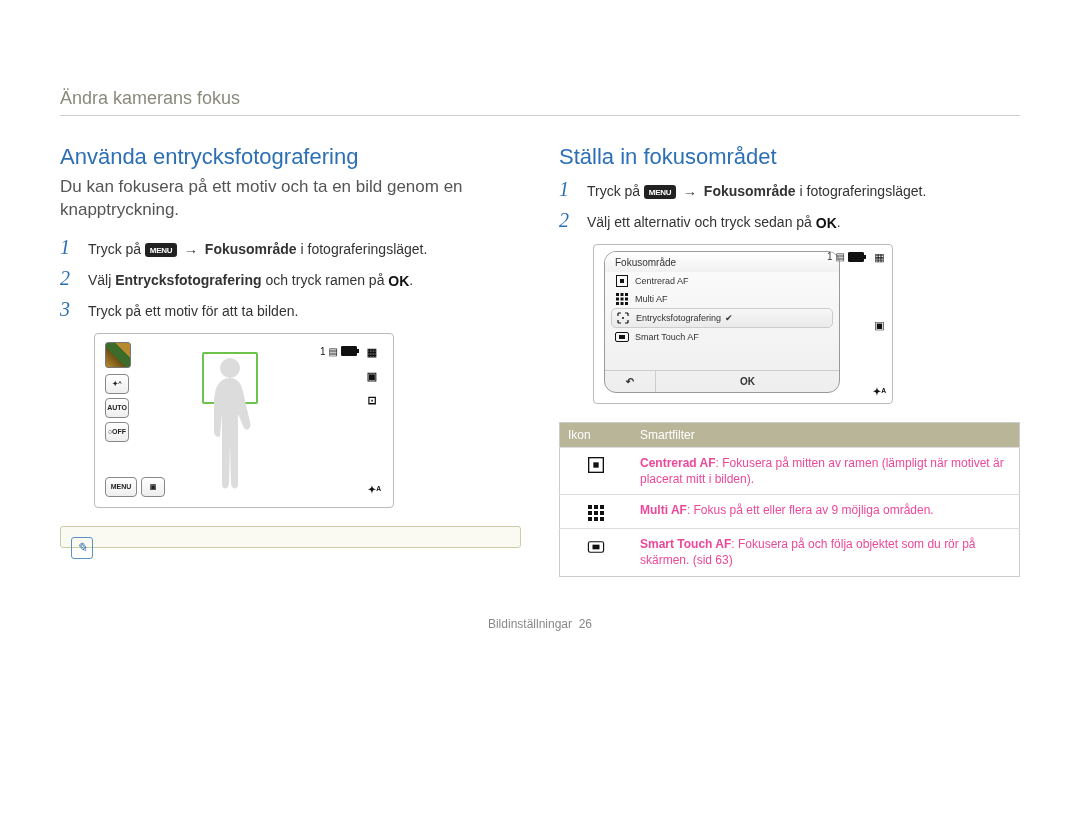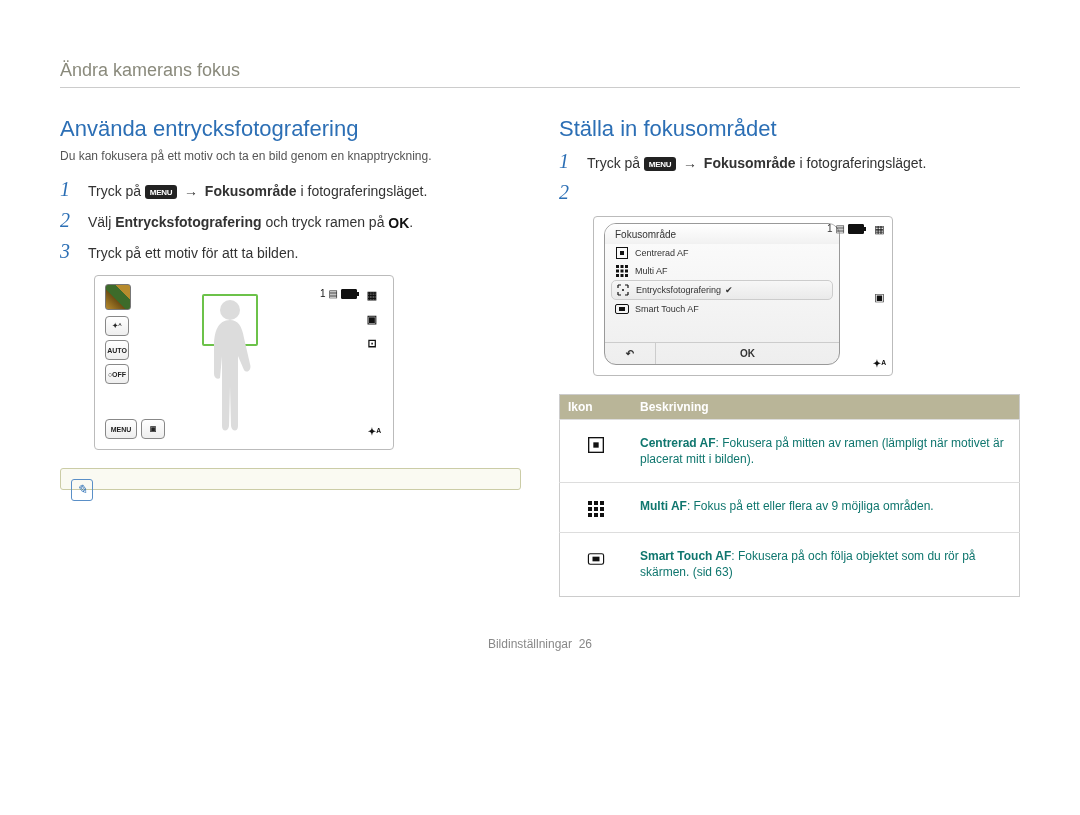--- a/index.html
+++ b/index.html
@@ -14,35 +14,36 @@
   }
   .page {
     padding: 60px 60px 30px 60px;
   }
   .header {
     color: #8a8a7c;
     font-size: 18px;
     font-weight: 300;
     padding-bottom: 6px;
     border-bottom: 1px solid #ccc;
+    margin-top: 28px;
   }
   .columns {
     display: flex;
     gap: 38px;
     margin-top: 28px;
   }
   .col { flex: 1; }
   h2 {
     color: #2c6fb5;
     font-weight: 400;
     font-size: 22px;
     margin: 0 0 6px 0;
   }
   .intro {
-    font-size: 12px;
+    font-size: 17px;
     color: #555;
     margin-bottom: 14px;
     line-height: 1.35;
   }
   .steps { list-style: none; padding: 0; margin: 0 0 12px 0; }
   .step {
     display: flex;
     align-items: baseline;
     gap: 12px;
     margin: 8px 0;
@@ -236,32 +237,32 @@
   
   .desc-table {
     width: 100%;
     border: 1px solid #ccc;
     border-collapse: collapse;
     font-size: 12px;
   }
   .desc-table thead th {
     background: #b9b598;
     color: #fff;
-    font-weight: bold;
+    font-weight: normal;
     text-align: left;
     padding: 5px 8px;
     font-size: 12px;
   }
   .desc-table thead th:first-child { width: 56px; }
   .desc-table tbody td {
-    padding: 15px 8px;
+    padding: 7px 8px;
     vertical-align: top;
     border-top: 1px solid #ddd;
     line-height: 1.35;
-    color: #0f766e;
+    color: #ec4899;
   }
   .desc-table tbody td:first-child {
     text-align: center;
     font-size: 14px;
   }
   .footer {
     text-align: center;
     font-size: 12px;
     color: #888;
     margin-top: 40px;
@@ -355,20 +356,24 @@
           <span>
             <span>Tryck på </span>
             <span class="btn-pill">MENU</span>
             <span class="arrow">→</span>
             <b>Fokusområde</b>
             <span> i fotograferingsläget.</span>
           </span>
         </li>
         <li class="step">
           <span class="step-num">2</span>
+          <span>
+            <span>Välj ett alternativ och tryck sedan på </span>
+            <span class="ok-glyph">OK</span><span>.</span>
+          </span>
         </li>
       </ol>
 
       <div class="menu-frame">
         <div class="menu-panel">
           <div class="menu-panel-title">Fokusområde</div>
           <div class="menu-list">
             <div class="menu-item">
               <span class="mi-icon">
                   <svg class="svg-icon" width="12" height="12" viewBox="0 0 12 12">
@@ -429,21 +434,21 @@
           <span>▦</span>
           <span>▣</span>
           <span class="flash-a">✦ᴬ</span>
         </div>
       </div>
 
       <table class="desc-table">
         <thead>
           <tr>
             <th>Ikon</th>
-            <th>Beskrivning</th>
+            <th>Smartfilter</th>
           </tr>
         </thead>
         <tbody>
           <tr>
             <td><svg class="svg-icon" width="16" height="16" viewBox="0 0 12 12">
                   <rect x="0.5" y="0.5" width="11" height="11" fill="none" stroke="#111"></rect>
                   <rect x="4" y="4" width="4" height="4" fill="#111"></rect>
                 </svg></td>
             <td><b>Centrerad AF</b><span>: Fokusera på mitten av ramen (lämpligt när motivet är placerat mitt i bilden).</span></td>
           </tr>

